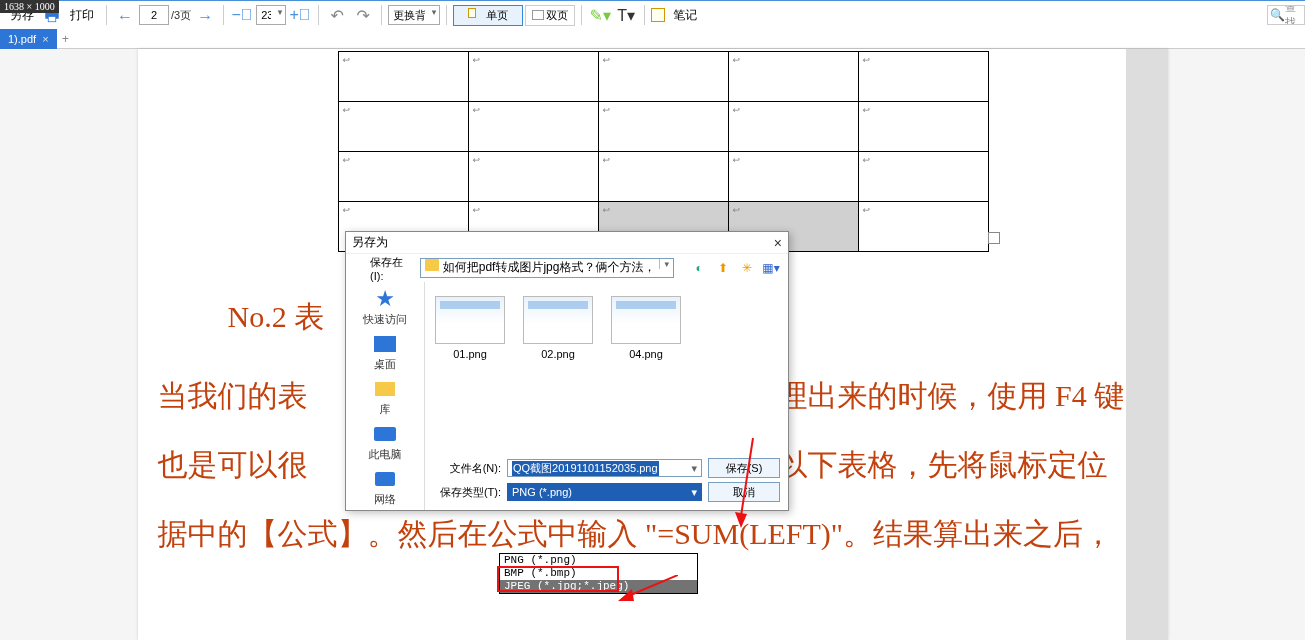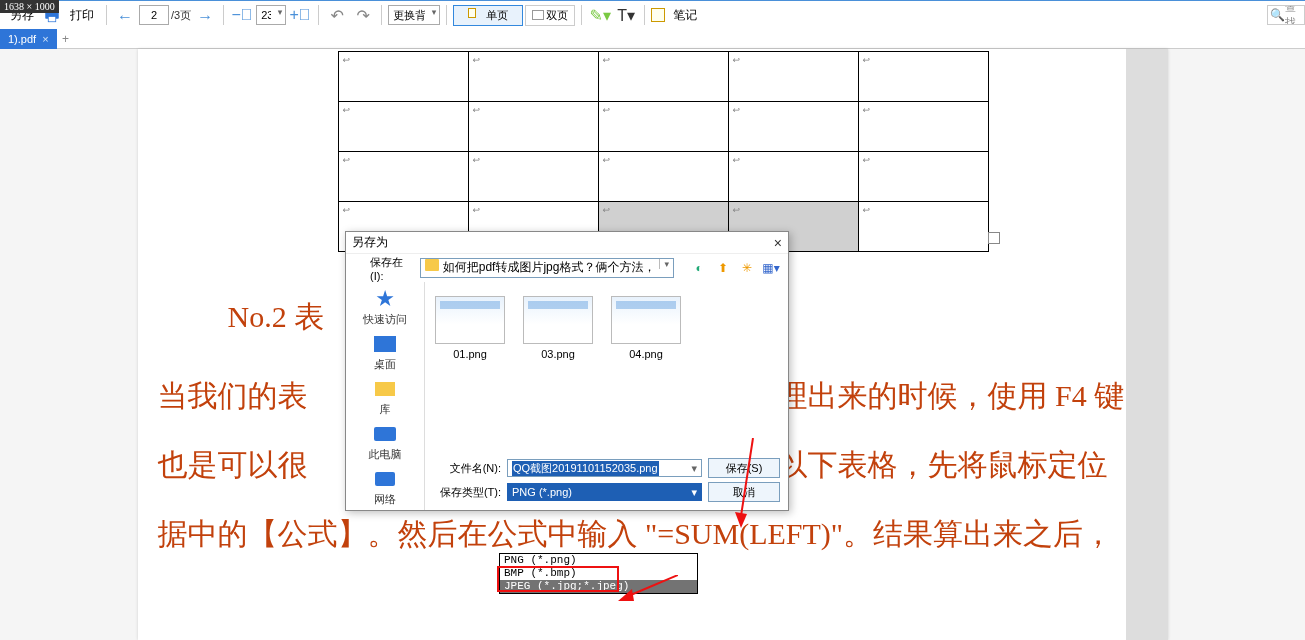--- a/index.html
+++ b/index.html
@@ -243,21 +243,21 @@
       </div>
     </div>
     <div class="main-pane">
       <div class="thumbs">
         <div class="thumb">
             <div class="thumb-img"></div>
             <span>01.png</span>
           </div>
         <div class="thumb">
             <div class="thumb-img"></div>
-            <span>03.png</span>
+            <span>02.png</span>
           </div>
         <div class="thumb">
             <div class="thumb-img"></div>
             <span>04.png</span>
           </div>
       </div>
       <div style="flex:1;"></div>
       <div class="bottom-rows">
         <div class="row">
           <span class="lbl">文件名(N):</span>

